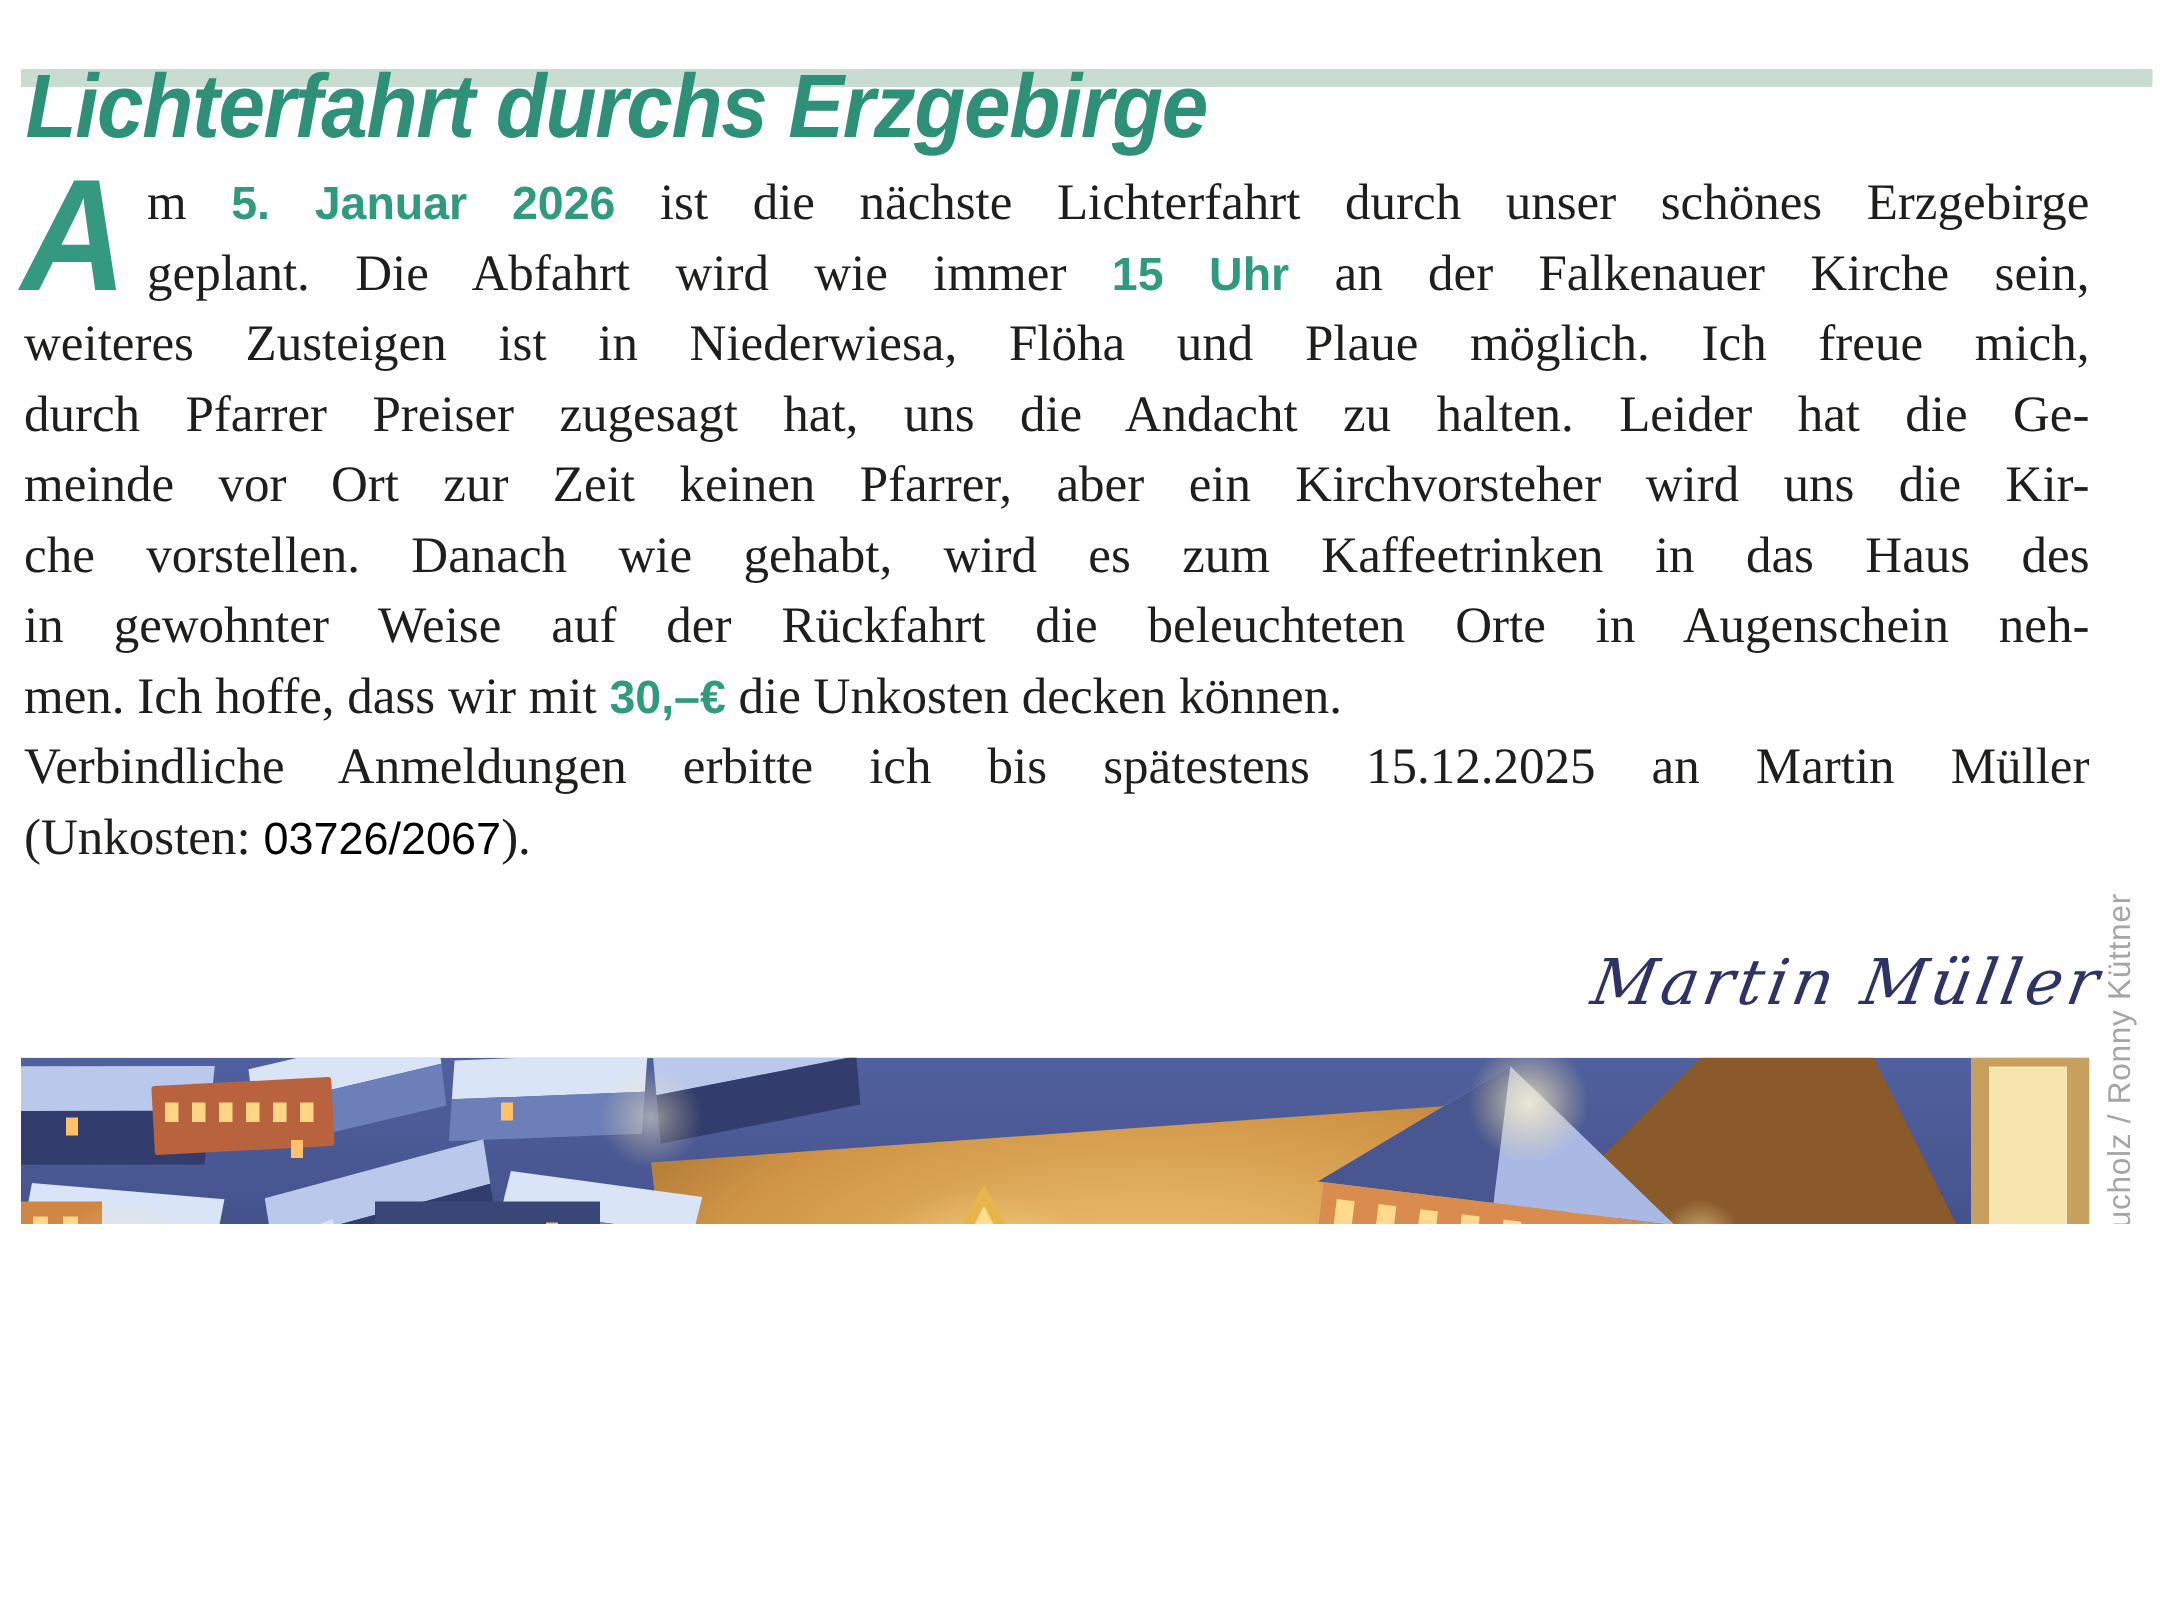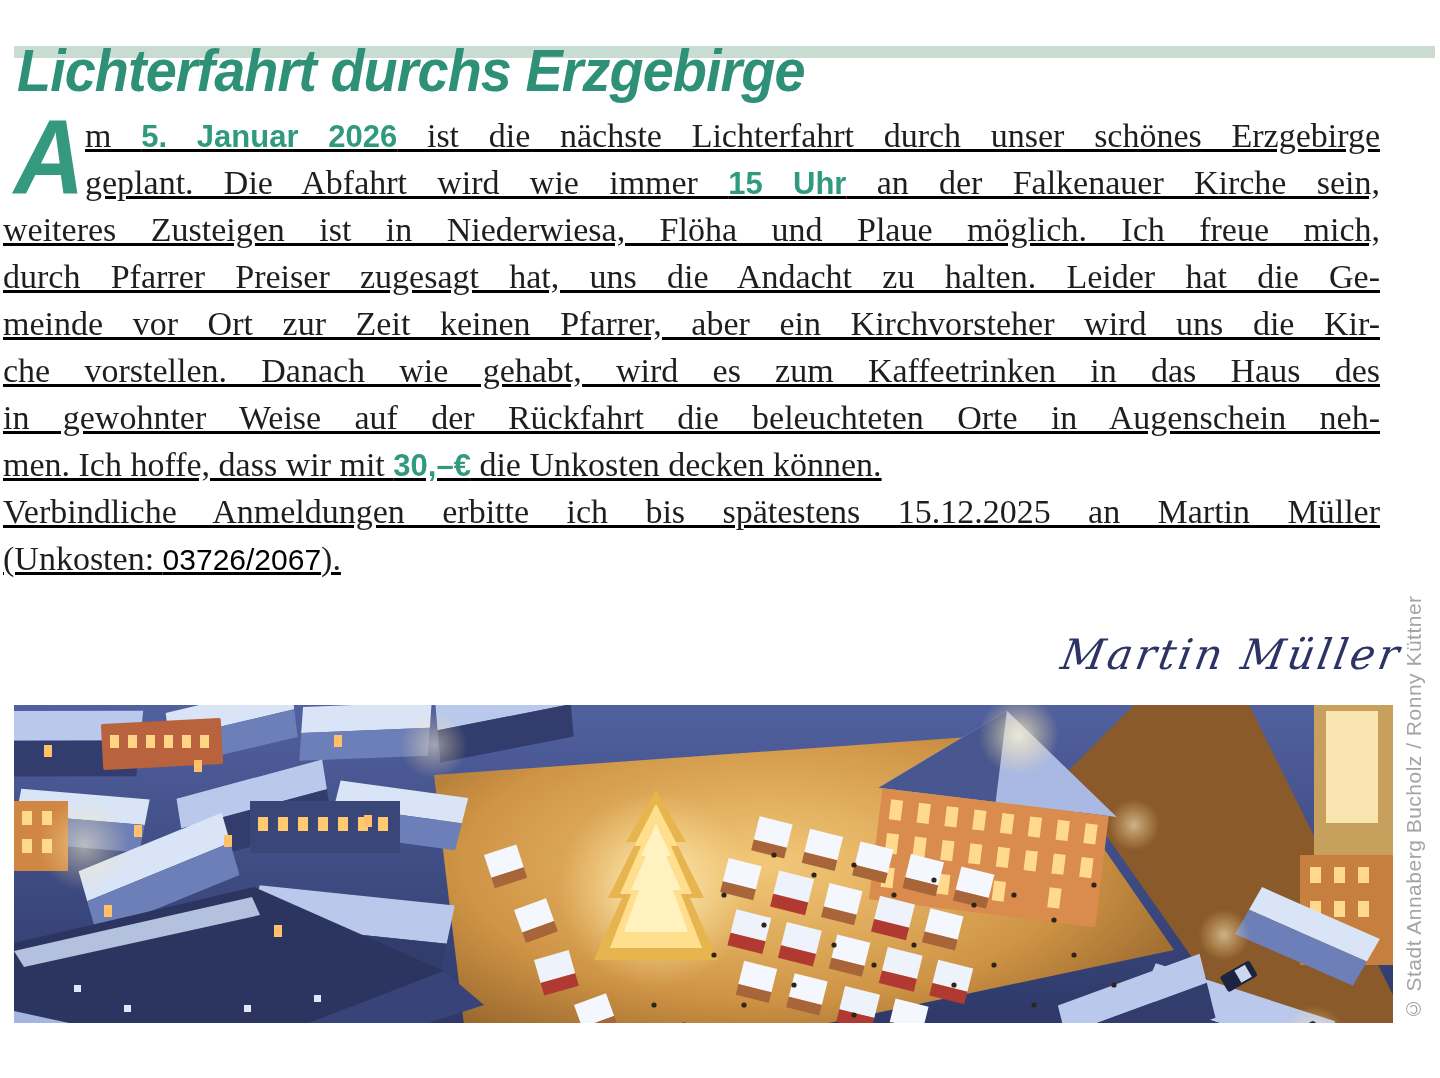--- a/index.html
+++ b/index.html
@@ -1,28 +1,28 @@
 <!DOCTYPE html>
 <html><head>
 <meta charset="utf-8">
 <style>
   html,body{margin:0;padding:0;background:#ffffff;}
-  .page{position:relative;width:1440px;height:1023px;background:#ffffff;overflow:hidden;
+  .page{position:relative;width:1440px;height:816px;background:#ffffff;overflow:hidden;
         font-family:"Liberation Serif",serif;}
 
   
   .title{position:absolute;left:17px;top:-4px;z-index:2;
          font-family:"Liberation Sans",sans-serif;font-weight:bold;font-style:italic;
          font-size:60px;letter-spacing:-1px;color:#2e9077;
          transform:scaleX(0.93);transform-origin:left top;white-space:nowrap;}
   .title-underline{position:absolute;left:14px;top:46px;width:1421px;height:12px;
          background:#c9dcd2;z-index:1;}
 
   
-  .article{position:absolute;left:3px;top:112px;width:1377px;z-index:2;text-decoration:underline;}
+  .article{position:absolute;left:16px;top:112px;width:1377px;z-index:2;}
   .line{height:47px;line-height:47px;font-size:34px;color:#1e1e1c;
         text-align:justify;text-align-last:left;white-space:nowrap;}
   .line.just{text-align-last:justify;}
   .line.indent{padding-left:82px;}
   .seg-n{font-family:"Liberation Serif",serif;}
   .seg-b{font-family:"Liberation Sans",sans-serif;font-weight:bold;color:#2f9a7e;font-size:31px;}
   .seg-p{font-family:"Liberation Sans",sans-serif;color:#000000;font-size:30px;}
   .drop-cap{position:absolute;left:14px;top:104px;z-index:3;
         font-family:"Liberation Sans",sans-serif;font-weight:bold;font-style:italic;
         font-size:106px;line-height:1;color:#35997f;

